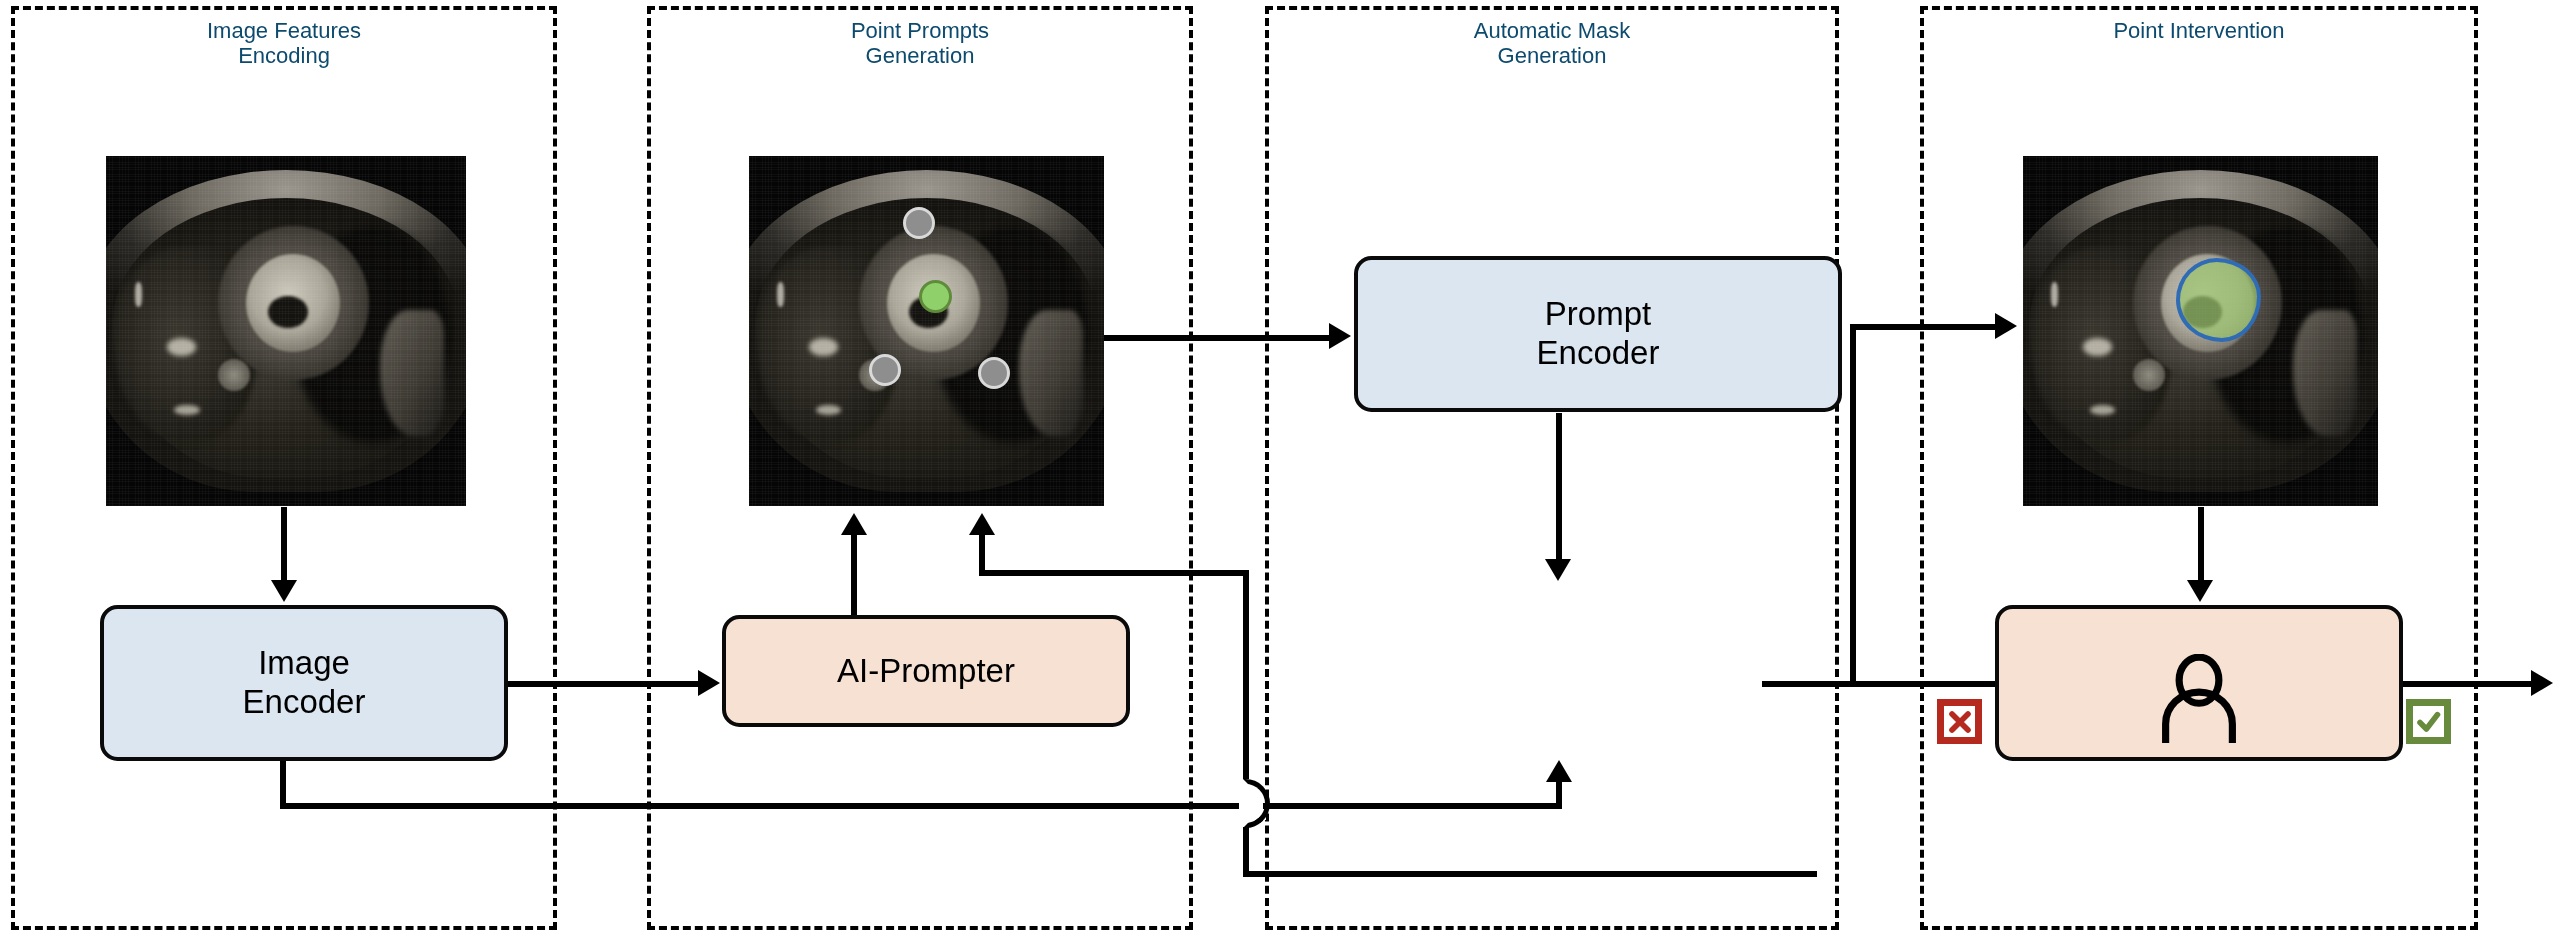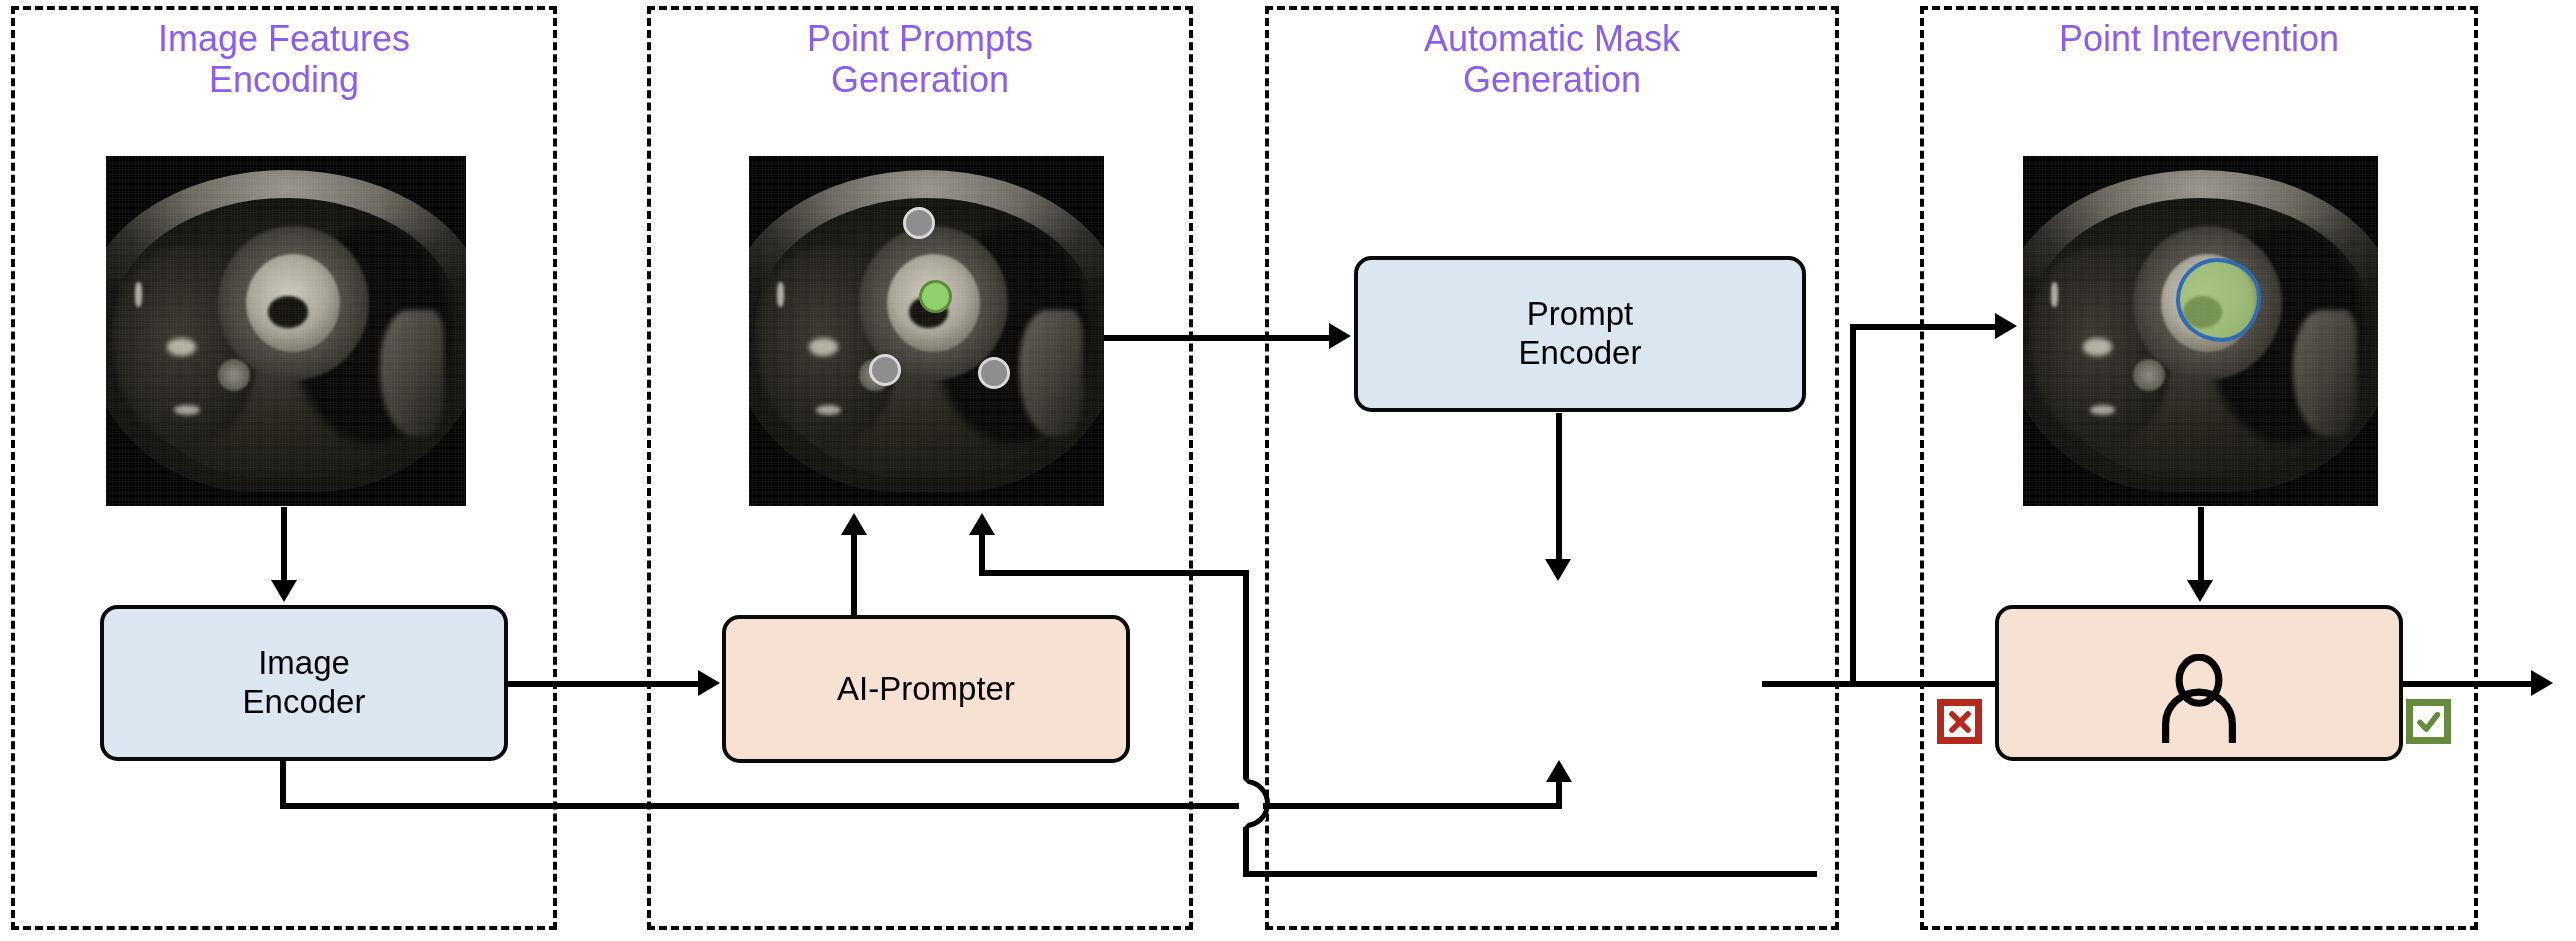--- a/index.html
+++ b/index.html
@@ -18,23 +18,23 @@
   
   .panel {
     position: absolute;
     border: 4px dashed #000000;
     box-sizing: border-box;
     background: transparent;
   }
   .panel-title {
     position: absolute;
     text-align: center;
-    font-size: 36px;
+    font-size: 22px;
     line-height: 1.15;
-    color: #8b5cf6;
+    color: #0c4a6e;
     white-space: pre-line;
     font-family: "Liberation Sans", sans-serif;
   }
   
   .node {
     position: absolute;
     box-sizing: border-box;
     border: 4px solid #0a0a0a;
     border-radius: 17.5px;
     display: flex;
@@ -256,21 +256,21 @@
   <div class="arrowR" style="left:698px; top:670px;"></div>
 
   <div class="v" style="left:280px; top:761px; height:45px;"></div>
   <div class="h" style="left:280px; top:803px; width:969px;"></div>
   <div class="hopmask" style="left:1239px; top:787px; width:27px; height:33px;"></div>
   <div class="h" style="left:1263px; top:803px; width:299px;"></div>
   <div class="v" style="left:1556px; top:803px; height:0px;"></div>
   <div class="v" style="left:1556px; top:782px; height:21px;"></div>
   <div class="arrowU" style="left:1546px; top:760px;"></div>
 
-  <div class="node peach" style="left:722px; top:615px; width:408px; height:148px;">AI-Prompter</div>
+  <div class="node peach" style="left:722px; top:615px; width:408px; height:112px;">AI-Prompter</div>
 
   <div class="v" style="left:851px; top:535px; height:80px;"></div>
   <div class="arrowU" style="left:841px; top:513px;"></div>
 
   <div class="mri" style="left:749px; top:156px; width:355px; height:350px;">
     <div class="layer body"></div>
     <div class="layer bodyInner"></div>
     <div class="liver"></div>
     <div class="lungL"></div>
     <div class="rib"></div>
@@ -294,21 +294,21 @@
 
   <div class="v" style="left:979px; top:535px; height:40px;"></div>
   <div class="arrowU" style="left:969px; top:513px;"></div>
   <div class="h" style="left:979px; top:570px; width:269px;"></div>
 
   <div class="v" style="left:1243px; top:570px; height:209px;"></div>
   <div class="hop" style="left:1243px; top:779px;"></div>
   <div class="v" style="left:1243px; top:827px; height:49px;"></div>
   <div class="h" style="left:1243px; top:871px; width:574px;"></div>
 
-  <div class="node blue" style="left:1354px; top:256px; width:452px; height:156px;">Prompt
+  <div class="node blue" style="left:1354px; top:256px; width:488px; height:156px;">Prompt
 Encoder</div>
 
   <div class="v" style="left:1556px; top:413px; height:153px;"></div>
   <div class="arrowD" style="left:1545px; top:559px;"></div>
 
 
   <div class="h" style="left:1762px; top:681px; width:93px;"></div>
   <div class="v" style="left:1850px; top:324px; height:360px;"></div>
   <div class="h" style="left:1850px; top:324px; width:151px;"></div>
   <div class="arrowR" style="left:1995px; top:313px;"></div>

